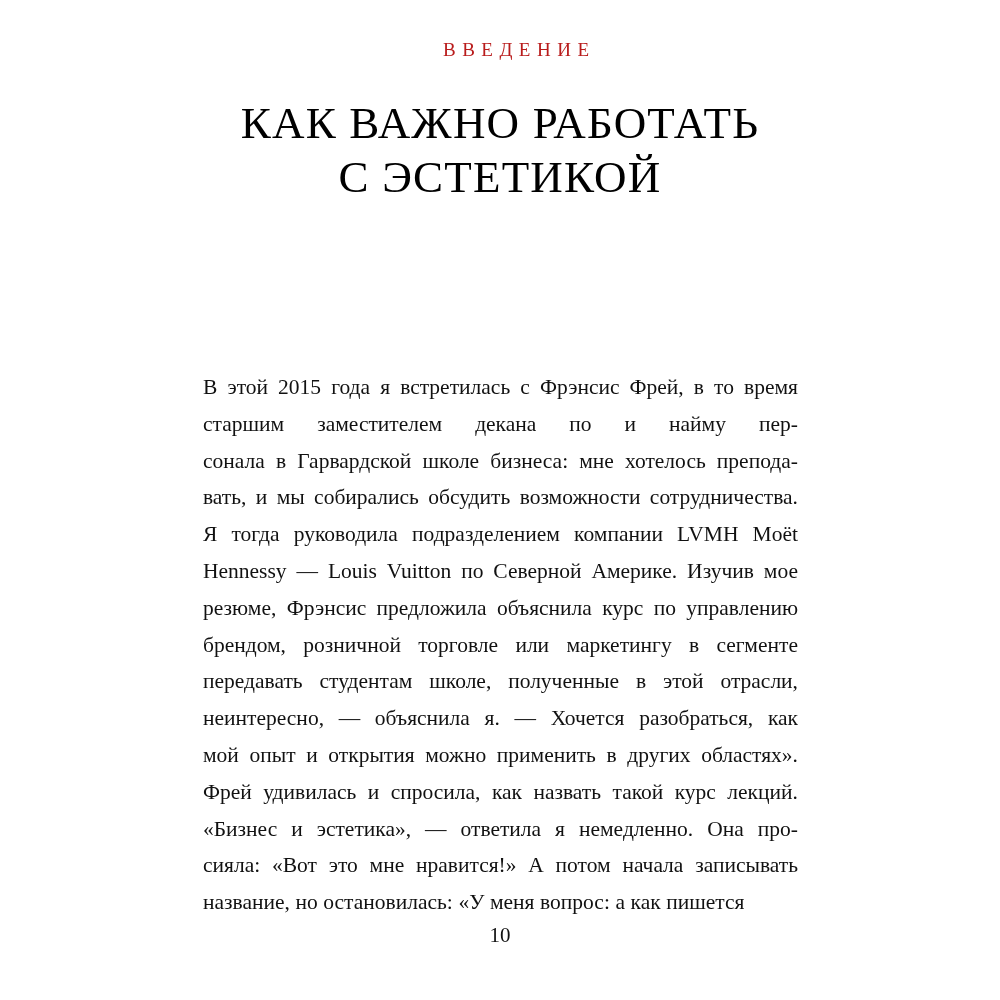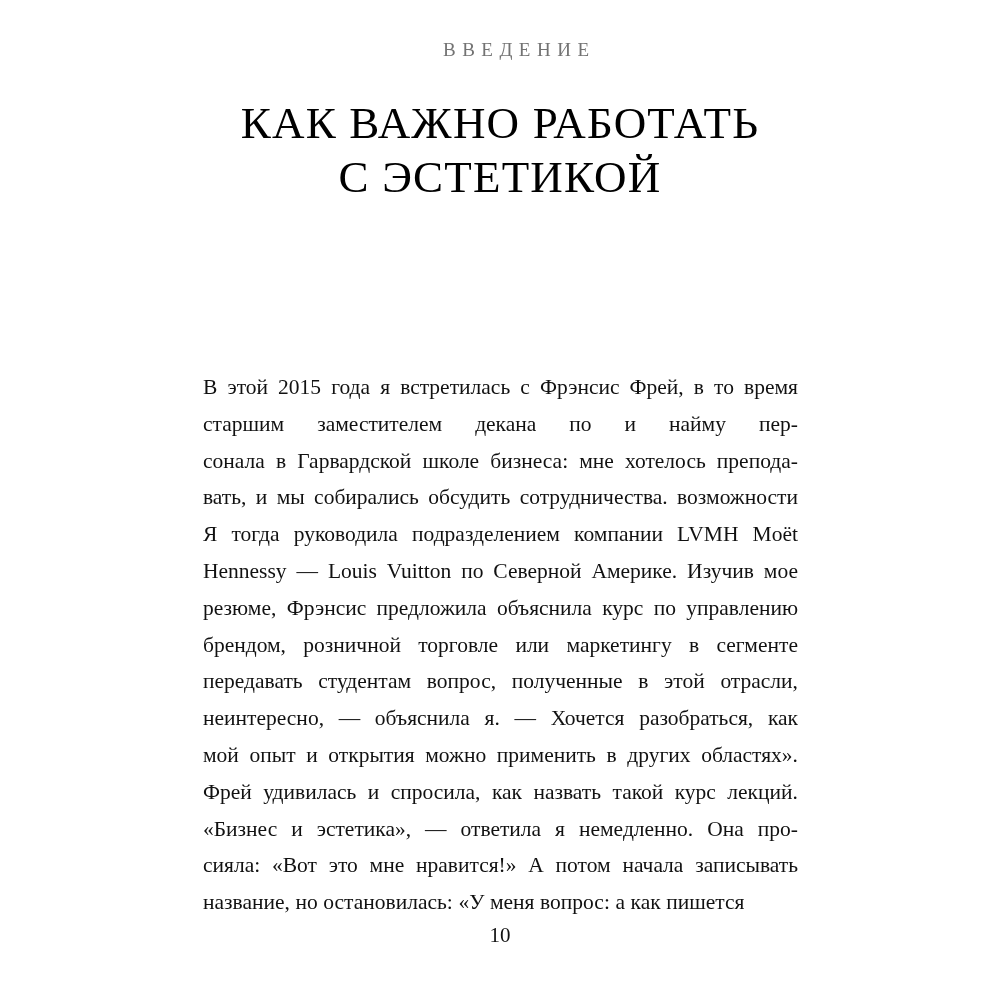--- a/index.html
+++ b/index.html
@@ -29,21 +29,21 @@
     top: 40px;
     text-align: center;
   }
 
   .kicker {
     font-family: "Liberation Serif", "DejaVu Serif", serif;
     font-size: 19px;
     font-weight: 400;
     letter-spacing: 6.5px;
     text-indent: 6.5px;
-    color: #737373;
+    color: #b91c1c;
     line-height: 1;
     margin: 0;
     text-transform: uppercase;
     padding-left: 32px;
   }
 
   .chapter-title {
     margin: 0;
     padding: 0;
     font-family: "Liberation Serif", "DejaVu Serif", serif;
@@ -160,22 +160,22 @@
           <span>мне</span>
           <span>хотелось</span>
           <span>препода-</span>
         </span>
       <span class="ln just">
           <span>вать,</span>
           <span>и</span>
           <span>мы</span>
           <span>собирались</span>
           <span>обсудить</span>
+          <span>возможности</span>
           <span>сотрудничества.</span>
-          <span>возможности</span>
         </span>
       <span class="ln just">
           <span>Я</span>
           <span>тогда</span>
           <span>руководила</span>
           <span>подразделением</span>
           <span>компании</span>
           <span>LVMH</span>
           <span>Moët</span>
         </span>
@@ -204,21 +204,21 @@
           <span>розничной</span>
           <span>торговле</span>
           <span>или</span>
           <span>маркетингу</span>
           <span>в</span>
           <span>сегменте</span>
         </span>
       <span class="ln just">
           <span>передавать</span>
           <span>студентам</span>
-          <span>вопрос,</span>
+          <span>школе,</span>
           <span>полученные</span>
           <span>в</span>
           <span>этой</span>
           <span>отрасли,</span>
         </span>
       <span class="ln just">
           <span>неинтересно,</span>
           <span>—</span>
           <span>объяснила</span>
           <span>я.</span>

